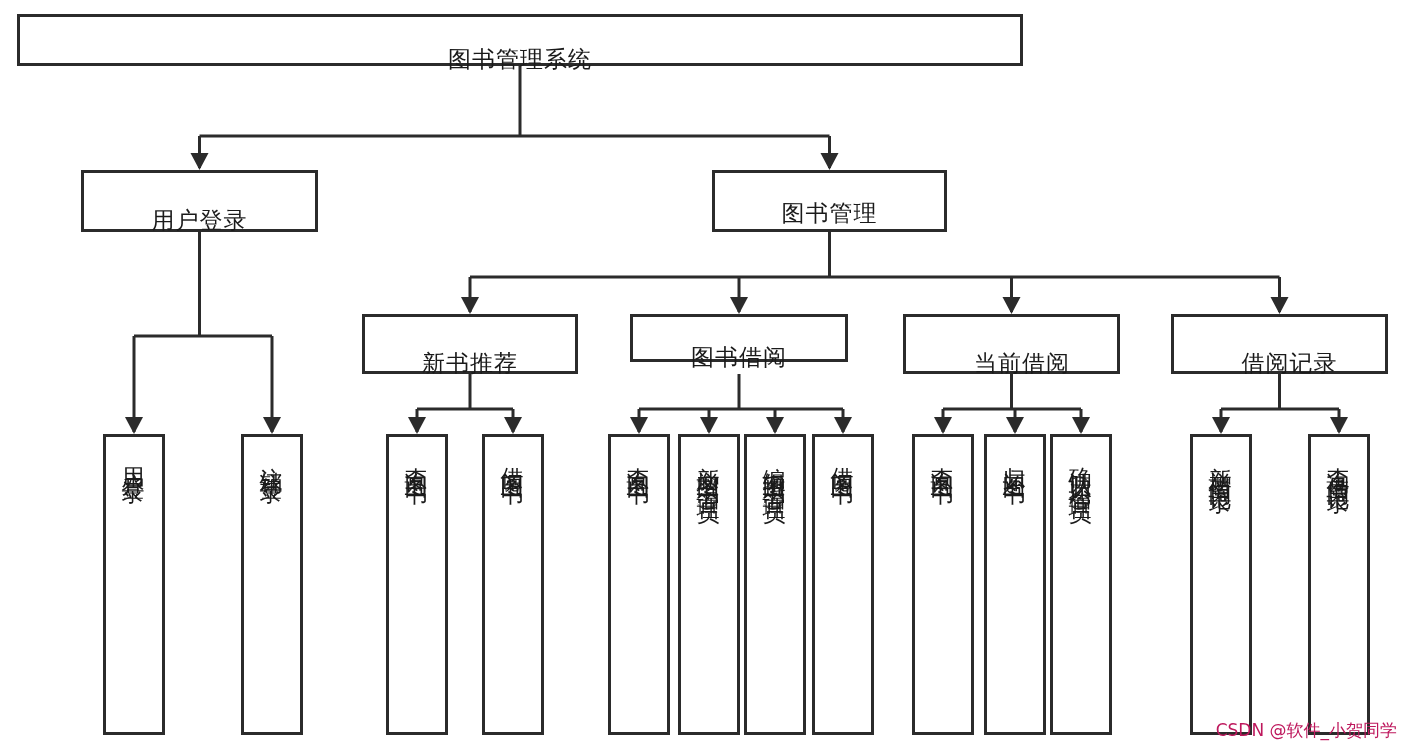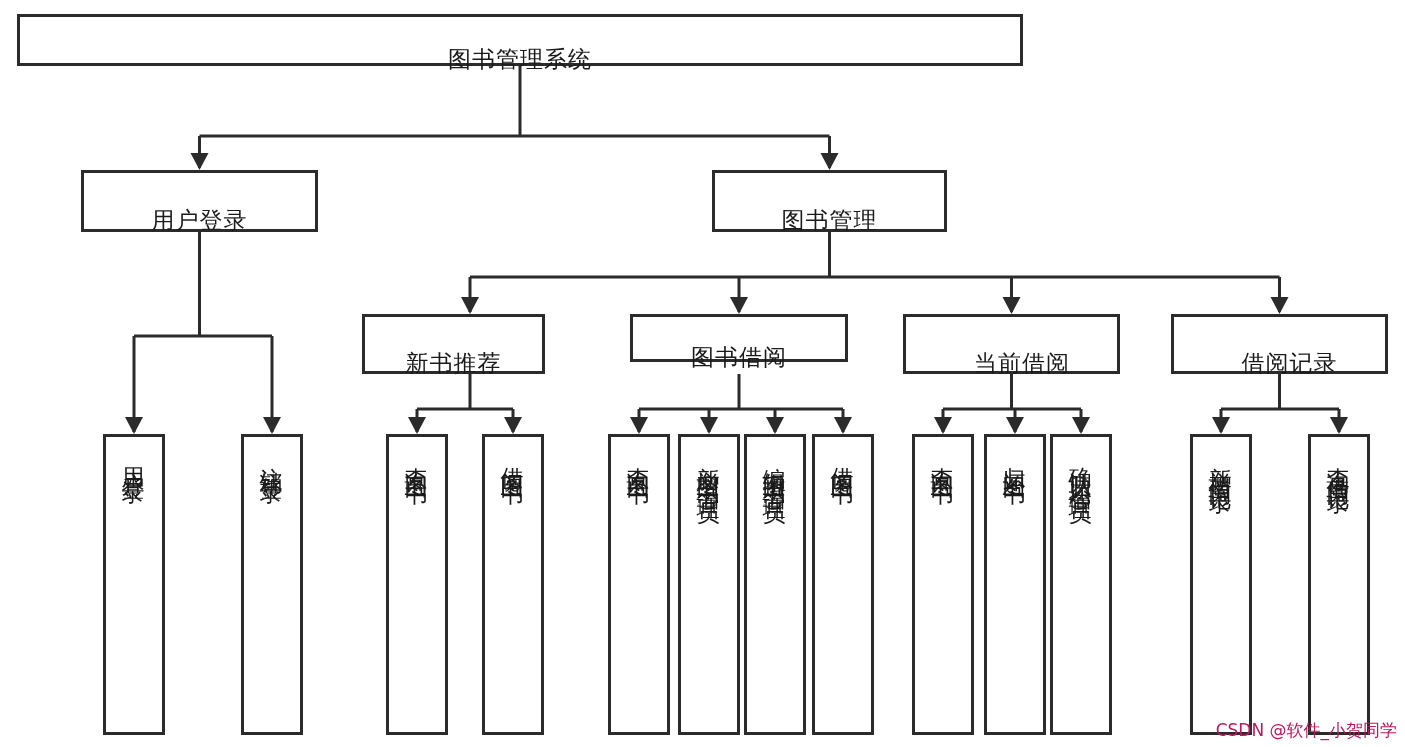--- a/index.html
+++ b/index.html
@@ -136,24 +136,24 @@
       <line x1="1339" y1="409" x2="1339" y2="432" class="link-line"></line>
       <polygon points="1330,417 1348,417 1339,434" class="arrow-head"></polygon>
     </svg>
   <div id="nodes-layer">
       <div class="hnode-box-html" style="left: 17px; top: 14px; width: 1006px; height: 52px;">
         <span class="hnode-text">图书管理系统</span>
       </div>
       <div class="hnode-box-html" style="left: 81px; top: 170px; width: 237px; height: 62px;">
         <span class="hnode-text">用户登录</span>
       </div>
-      <div class="hnode-box-html" style="left: 712px; top: 170px; width: 235px; height: 62px;">
+      <div class="hnode-box-html" style="left: 712px; top: 170px; width: 235px; height: 62px; align-items: flex-end;">
         <span class="hnode-text">图书管理</span>
       </div>
-      <div class="hnode-box-html" style="left: 362px; top: 314px; width: 183px; height: 60px;">
+      <div class="hnode-box-html" style="left: 362px; top: 314px; width: 216px; height: 60px;">
         <span class="hnode-text">新书推荐</span>
       </div>
       <div class="hnode-box-html" style="left: 630px; top: 314px; width: 218px; height: 48px;">
         <span class="hnode-text">图书借阅</span>
       </div>
       <div class="hnode-box-html" style="left: 903px; top: 314px; width: 217px; height: 60px; padding-left: 21px;">
         <span class="hnode-text">当前借阅</span>
       </div>
       <div class="hnode-box-html" style="left: 1171px; top: 314px; width: 217px; height: 60px; padding-left: 20px;">
         <span class="hnode-text">借阅记录</span>

